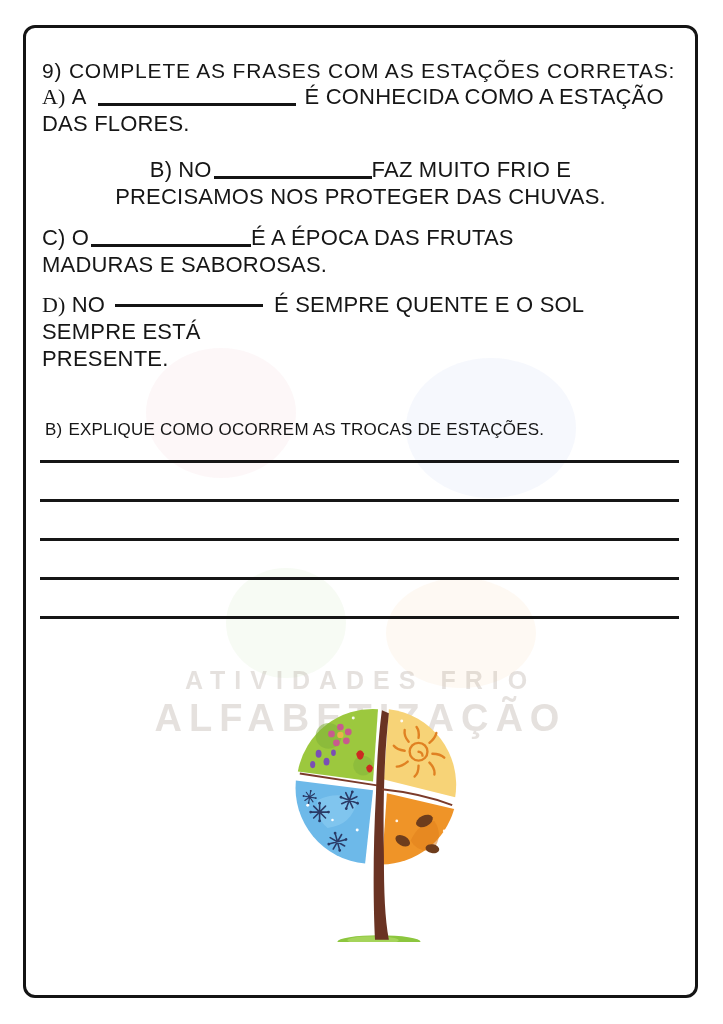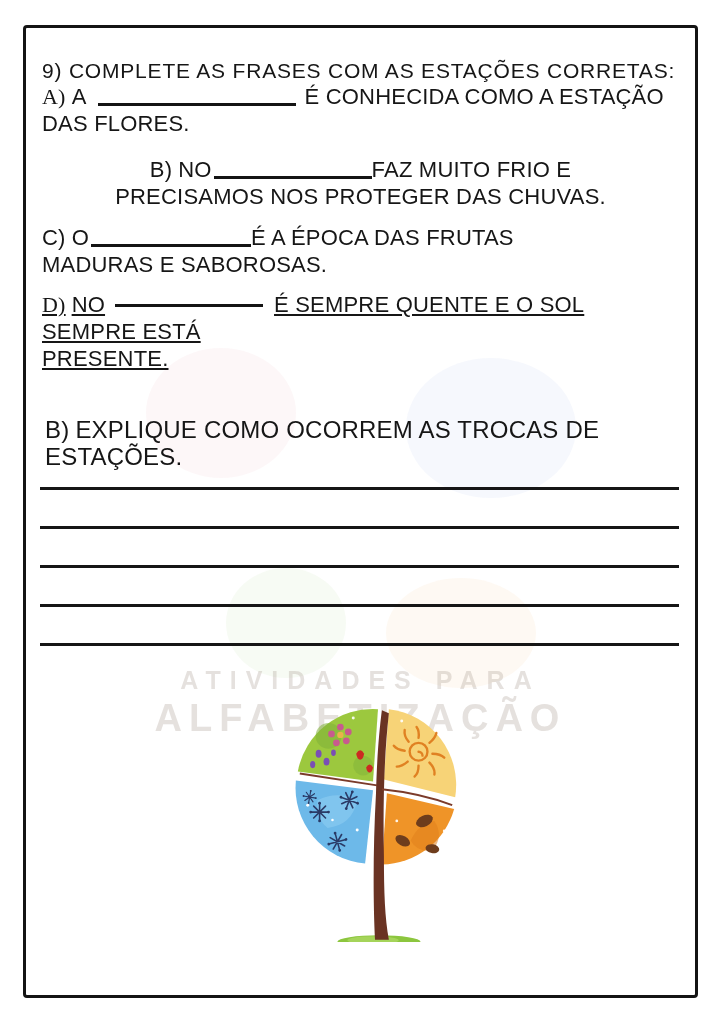--- a/index.html
+++ b/index.html
@@ -2,43 +2,43 @@
 <html><head>
 <meta charset="utf-8">
 <style>
   html,body{margin:0;padding:0;}
   body{
     width:723px;height:1024px;position:relative;background:#ffffff;
     font-family:"Liberation Sans", sans-serif;color:#161616;
   }
   .page{
     position:absolute;left:23px;top:25px;width:675px;height:973px;
-    box-sizing:border-box;border:3px solid #141414;border-radius:4px;
+    box-sizing:border-box;border:3px solid #141414;border-radius:12px;
     background:#ffffff;overflow:hidden;
   }
   .content{position:relative;padding:0 16px;height:100%;box-sizing:border-box;}
   .title{margin-top:31px;font-size:21px;letter-spacing:0.8px;white-space:nowrap;}
   .item{font-size:22px;line-height:27px;letter-spacing:0.2px;}
   .item-a{}
   .item-b{margin-top:19px;text-align:center;}
   .item-c{margin-top:14px;}
-  .item-d{margin-top:12px;text-decoration:underline;}
+  .item-d{margin-top:12px;}
   .lbl{margin-right:6px;}
   .lbl.serif{font-family:"Liberation Serif", serif;}
   .pre{margin-right:2px;}
   .post{white-space:pre-line;}
   .blank{
     display:inline-block;height:14px;border-bottom:3px solid #141414;
     vertical-align:-2px;
   }
   .blank-a{width:198px;margin:0 9px;}
   .blank-b{width:158px;margin:0;}
   .blank-c{width:160px;margin:0;}
   .blank-d{width:148px;margin:0 11px 0 8px;vertical-align:5px;}
-  .essay{margin-top:44px;font-size:24px;line-height:27px;letter-spacing:0.2px;padding-left:3px;}
+  .essay{margin-top:44px;font-size:17px;line-height:27px;letter-spacing:0.2px;padding-left:3px;}
   .answer-lines{margin-top:17px;}
   .answer-line{border-bottom:3px solid #161616;height:0;margin:0 0 36px -2px;}
   .answer-line + .answer-line{margin-top:0;}
   .watermark{
     position:absolute;left:0;right:0;top:638px;text-align:center;
     color:rgba(168,156,146,0.30);pointer-events:none;
   }
   .wm-1{font-size:25px;letter-spacing:9px;font-weight:bold;}
   .wm-2{font-size:38px;letter-spacing:7px;font-weight:bold;margin-top:2px;}
   .wm-blob{position:absolute;border-radius:50%;pointer-events:none;}
@@ -89,21 +89,21 @@
     <div class="answer-lines">
       <div class="answer-line"></div>
       <div class="answer-line"></div>
       <div class="answer-line"></div>
       <div class="answer-line"></div>
       <div class="answer-line"></div>
     </div>
   </div>
 
   <div class="watermark">
-    <div class="wm-1">ATIVIDADES PARA</div>
+    <div class="wm-1">ATIVIDADES FRIO</div>
     <div class="wm-2">ALFABETIZAÇÃO</div>
   </div>
 
   <svg class="tree" viewBox="0 0 190 246" aria-hidden="true">
 
     <g>
       <ellipse cx="98" cy="246" rx="42" ry="6.5" fill="#8cc63e"></ellipse>
       <ellipse cx="92" cy="244.5" rx="26" ry="4" fill="#a5d45a"></ellipse>
     </g>
 

